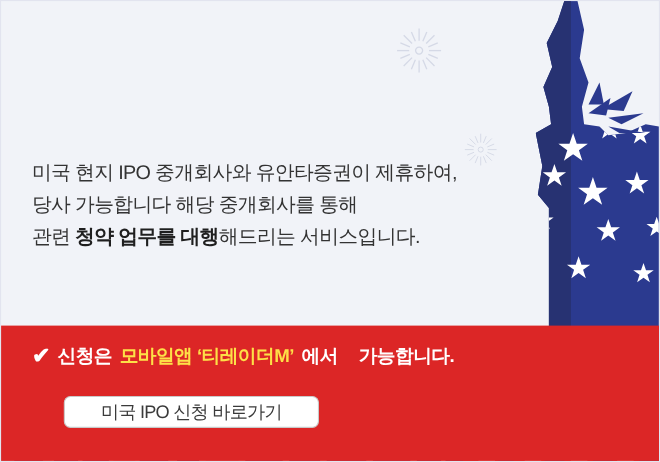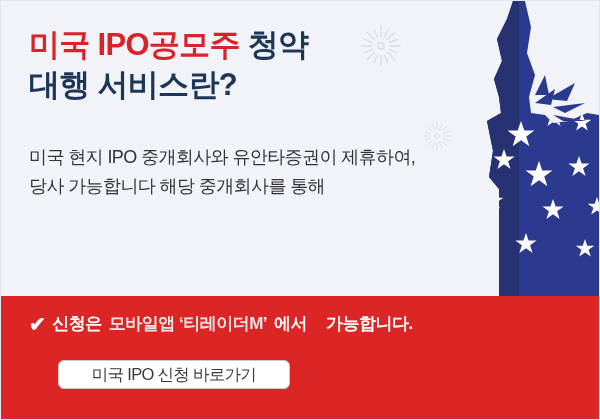--- a/index.html
+++ b/index.html
@@ -80,21 +80,21 @@
     align-items:center;
     gap:7px;
   }
   .check-icon {
     display:inline-block;
     font-size:20px;
     line-height:1;
     color:#ffffff;
     font-weight:bold;
   }
-  .cta-line .hl { color:#e5e5e5; }
+  .cta-line .hl { color:#fde047; }
   .cta-line .sp { display:inline-block; width:5px; }
 
   .cta-button {
     position:absolute;
     left:57px; top:64px;
     width:232px; height:29px;
     background:#ffffff;
     border:1px solid #c9c9c9;
     border-radius:6px;
     font-family:"Liberation Sans", sans-serif;
@@ -196,31 +196,27 @@
 
     <g fill="#2b3a8f">
       <polygon points="196,102 216,88 212,104"></polygon>
       <polygon points="208,98 236,82 228,100"></polygon>
       <polygon points="214,106 246,102 226,112"></polygon>
       <polygon points="214,114 248,120 224,120"></polygon>
       <polygon points="196,94 206,74 210,94"></polygon>
     </g>
   </svg>
 
-  <div class="heading">
-    <div>
-      <span class="h-red">미국 IPO공모주</span>
-      <span class="h-navy">청약</span>
-    </div>
-    <div class="h-navy">대행 서비스란?</div>
-  </div>
 
   <div class="body-copy">
     <div>미국 현지 IPO 중개회사와 유안타증권이 제휴하여,</div>
     <div>당사 가능합니다 해당 중개회사를 통해</div>
+    <div>
+      <span>관련 </span><span class="bold">청약 업무를 대행</span><span>해드리는 서비스입니다.</span>
+    </div>
   </div>
 
   <svg id="skyline" viewBox="0 0 600 90" preserveAspectRatio="none" aria-hidden="true">
 
     <g>
       <rect x="378" y="42" width="222" height="48" fill="#e02027"></rect>
       <rect x="392" y="42" width="15" height="48" fill="#ffffff"></rect>
       <rect x="434" y="42" width="15" height="48" fill="#ffffff"></rect>
       <rect x="476" y="42" width="15" height="48" fill="#ffffff"></rect>
       <rect x="518" y="42" width="15" height="48" fill="#ffffff"></rect>

